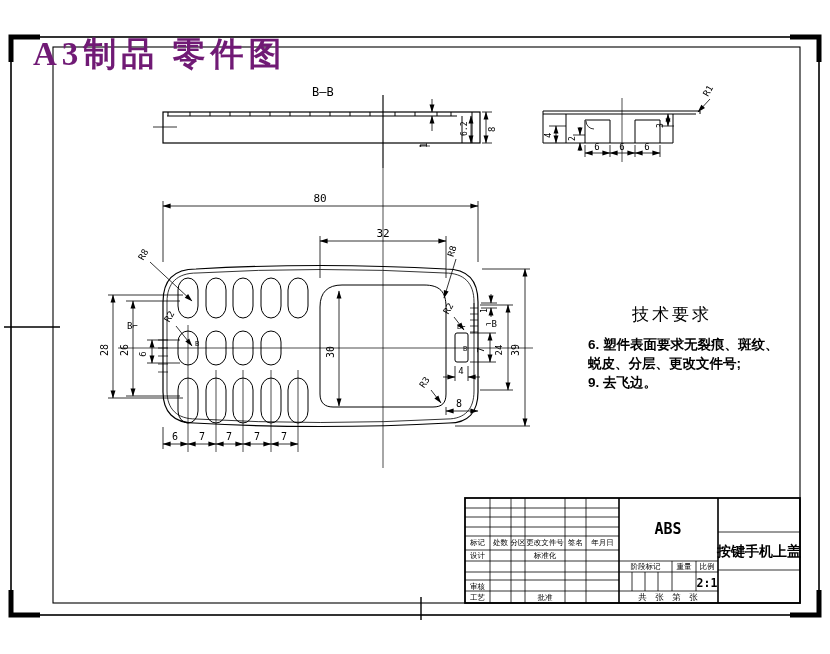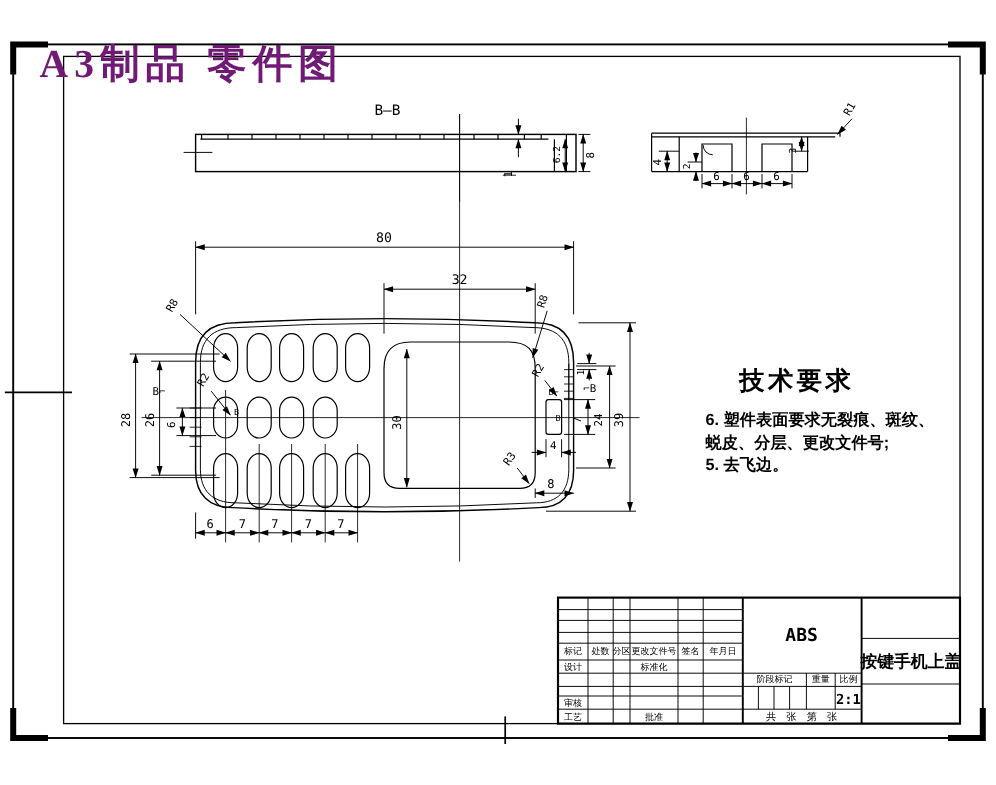--- a/index.html
+++ b/index.html
@@ -1,21 +1,21 @@
 <!DOCTYPE html>
 <html><head>
 <meta charset="utf-8">
 <style>
   html,body{margin:0;padding:0;background:#fff;}
   #page{position:relative;width:830px;height:654px;background:#fff;overflow:hidden;
         font-family:"Liberation Sans","DejaVu Sans",sans-serif;}
   #sheet-title{position:absolute;left:33px;top:38px;font-family:"Liberation Serif","DejaVu Serif",serif;
         font-weight:bold;font-size:33px;color:#701a75;letter-spacing:5px;white-space:nowrap;line-height:1;}
   #tech{position:absolute;left:588px;top:303px;width:235px;color:#000;}
-  #tech .tech-title{font-size:21px;font-weight:bold;letter-spacing:3px;margin-left:28px;margin-bottom:9px;}
+  #tech .tech-title{font-size:17px;font-weight:normal;letter-spacing:3px;margin-left:44px;margin-bottom:9px;}
   #tech .tech-line{font-size:13.5px;font-weight:bold;line-height:19px;white-space:nowrap;}
   svg{position:absolute;left:0;top:0;}
   svg text{fill:#000;font-family:"DejaVu Sans Mono","DejaVu Sans",monospace;}
 </style>
 </head>
 <body>
 
 <div id="page">
 
 <svg width="830" height="654" viewBox="0 0 830 654">
@@ -294,16 +294,16 @@
   <text x="707" y="587" font-size="11.5" font-weight="bold" text-anchor="middle">2:1</text>
   <text x="759" y="556" font-size="14" font-weight="bold" text-anchor="middle">按键手机上盖</text>
 </svg>
 
 <div id="sheet-title">A3制品 零件图</div>
 
 <div id="tech">
   <div class="tech-title">技术要求</div>
   <div class="tech-line">6. 塑件表面要求无裂痕、斑纹、</div>
   <div class="tech-line">蜕皮、分层、更改文件号;</div>
-  <div class="tech-line">5. 去飞边。</div>
+  <div class="tech-line">9. 去飞边。</div>
 </div>
 
 </div>
 
 </body></html>

